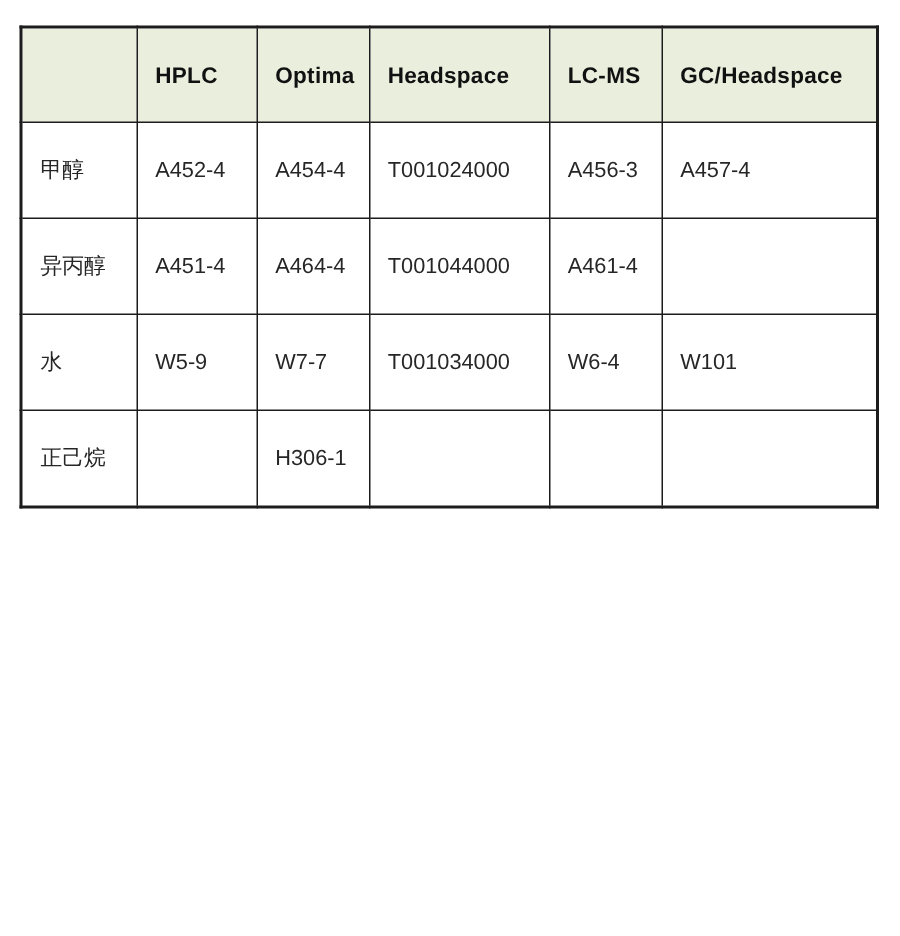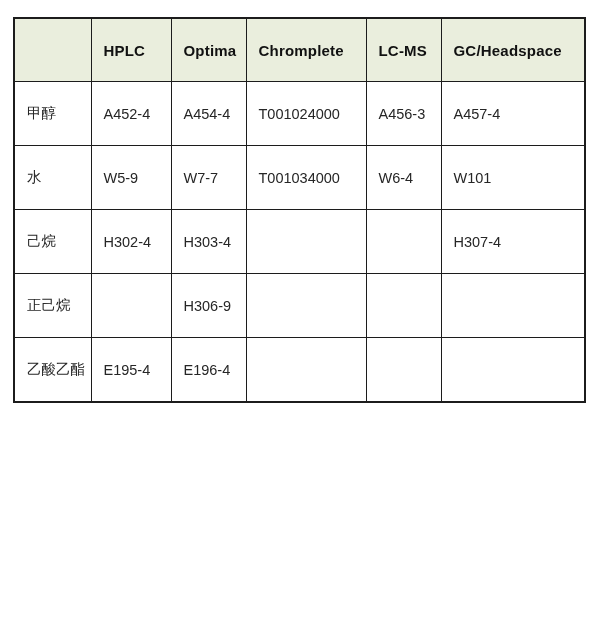--- a/index.html
+++ b/index.html
@@ -64,61 +64,53 @@
       <col style="width:75px">
       <col style="width:120px">
       <col style="width:75px">
       <col style="width:144px">
     </colgroup>
     <thead>
       <tr>
         <th></th>
         <th>HPLC</th>
         <th>Optima</th>
-        <th>Chromplete</th>
+        <th>Headspace</th>
         <th>LC-MS</th>
         <th>GC/Headspace</th>
       </tr>
     </thead>
     <tbody>
         <tr>
           <td>甲醇</td>
           <td>A452-4</td>
           <td>A454-4</td>
           <td>T001024000</td>
           <td>A456-3</td>
           <td>A457-4</td>
         </tr>
         <tr>
+          <td>异丙醇</td>
+          <td>A451-4</td>
+          <td>A464-4</td>
+          <td>T001044000</td>
+          <td>A461-4</td>
+          <td></td>
+        </tr>
+        <tr>
           <td>水</td>
           <td>W5-9</td>
           <td>W7-7</td>
           <td>T001034000</td>
           <td>W6-4</td>
           <td>W101</td>
         </tr>
         <tr>
-          <td>己烷</td>
-          <td>H302-4</td>
-          <td>H303-4</td>
-          <td></td>
-          <td></td>
-          <td>H307-4</td>
-        </tr>
-        <tr>
           <td>正己烷</td>
           <td></td>
-          <td>H306-9</td>
-          <td></td>
-          <td></td>
-          <td></td>
-        </tr>
-        <tr>
-          <td>乙酸乙酯</td>
-          <td>E195-4</td>
-          <td>E196-4</td>
+          <td>H306-1</td>
           <td></td>
           <td></td>
           <td></td>
         </tr>
       </tbody>
   </table>
 </div>
 
 </body></html>

